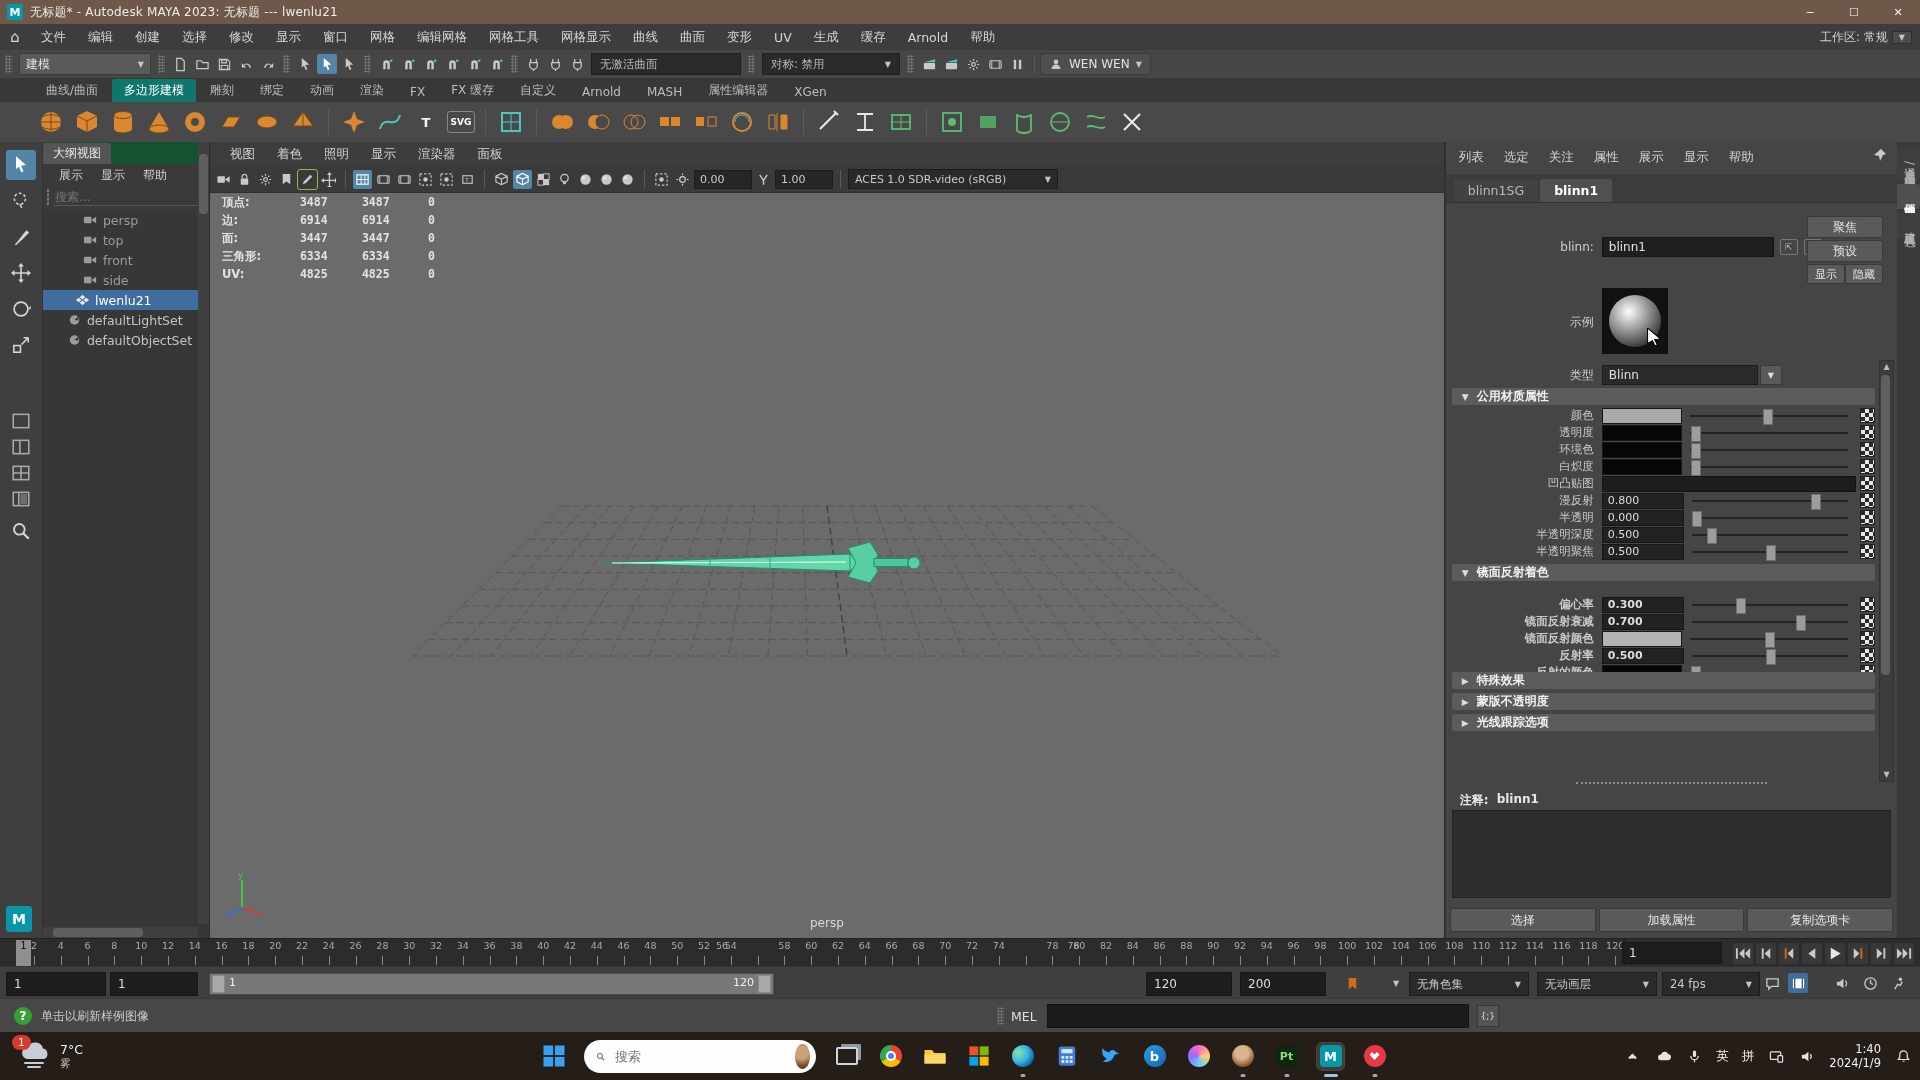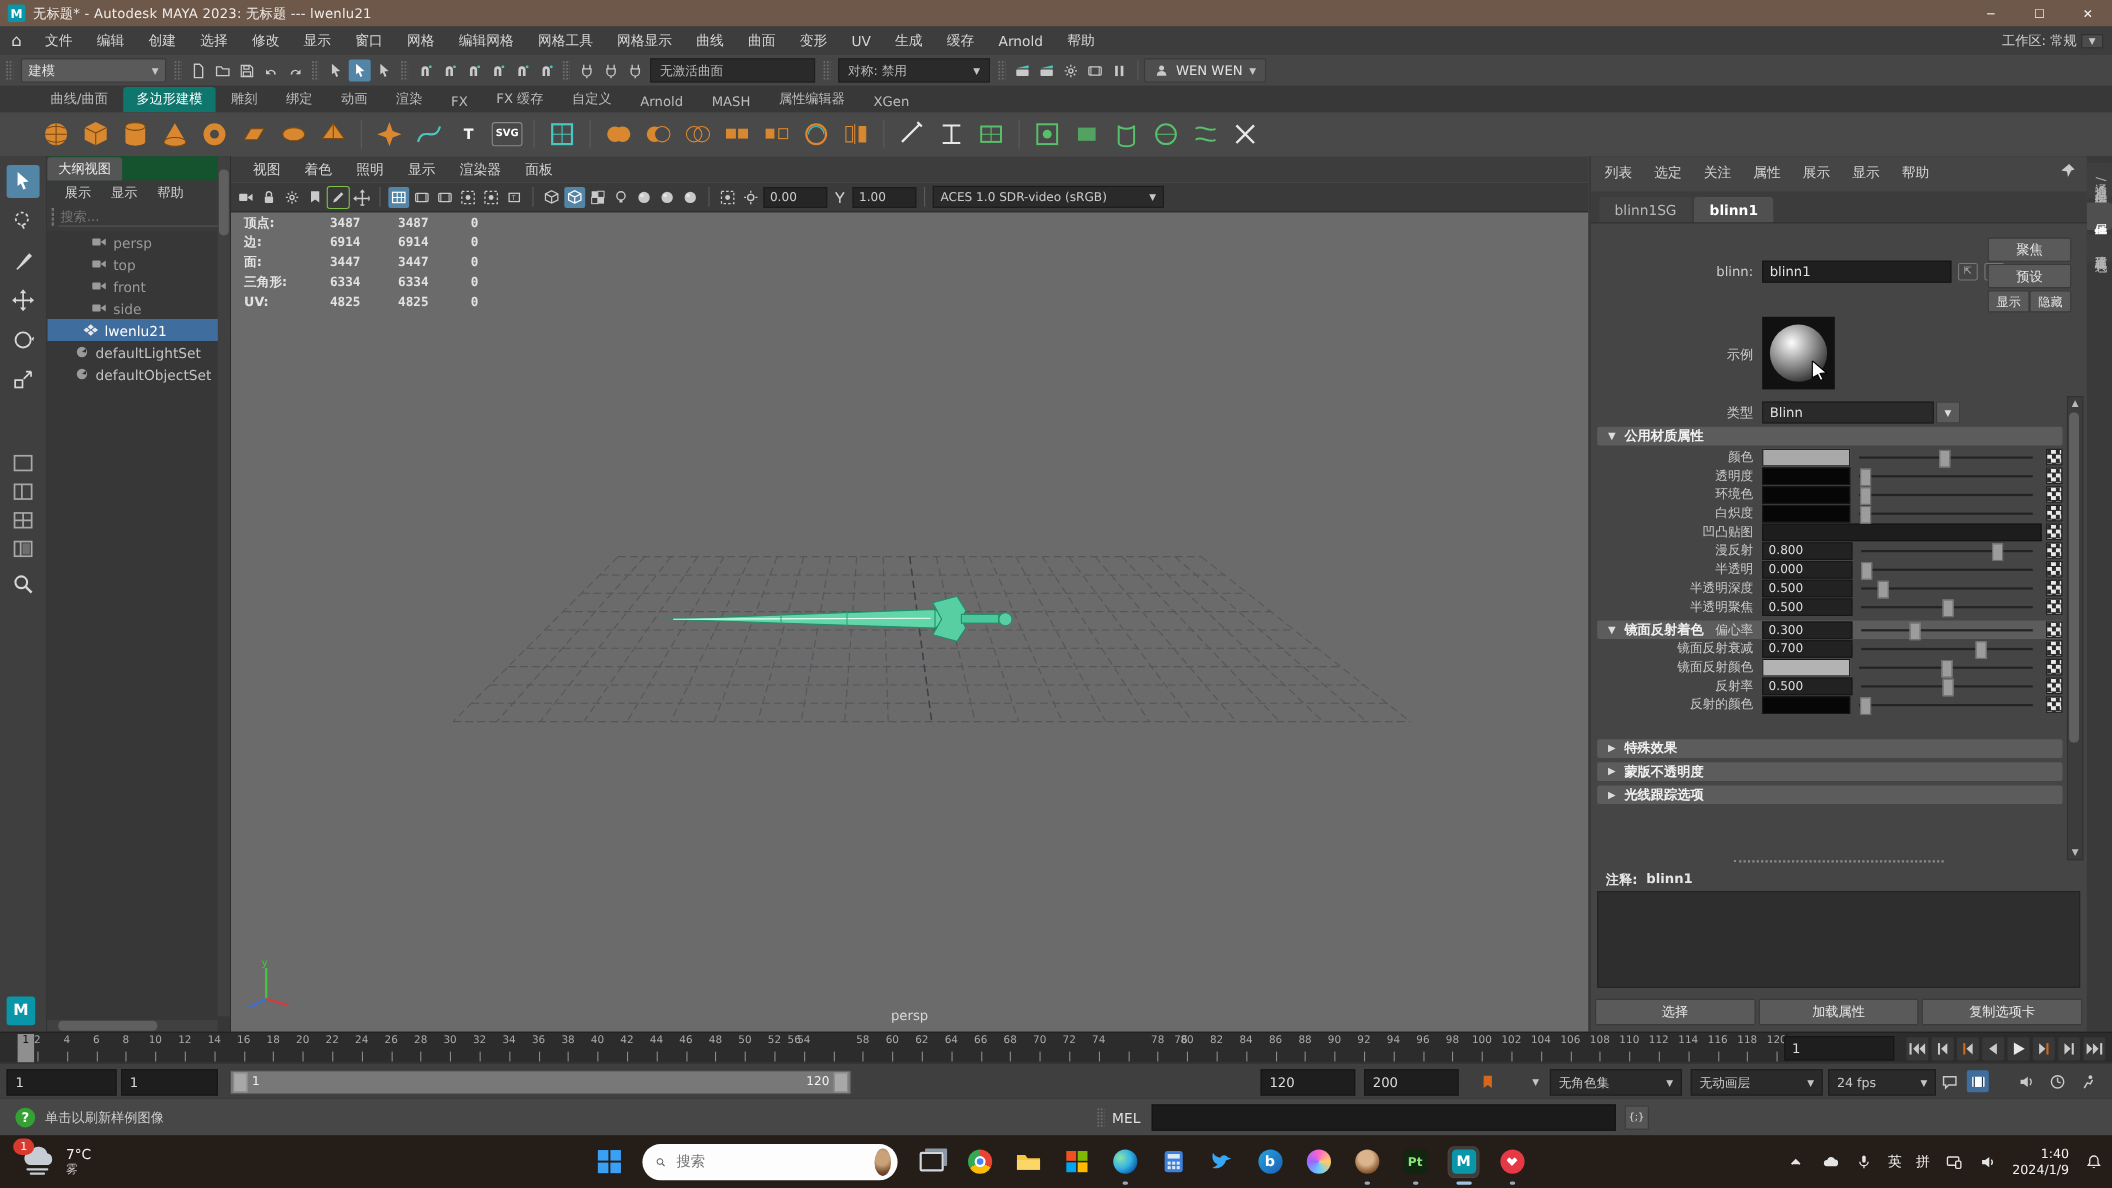--- a/index.html
+++ b/index.html
@@ -1096,21 +1096,21 @@
               <div class="track"></div>
               <div class="thumb" style="left: calc(50% - 4px);"></div>
             </div>
             <div class="checker"></div>
           </div>
         </div>
         <div class="ae-section-hdr" style="top: 422px;">
           <span class="tri">▼</span>
           <span>镜面反射着色</span>
         </div>
-        <div class="ae-rows" style="top: 422px;">
+        <div class="ae-rows" style="top: 454px; font-weight: bold;">
           <div class="arow">
             <div class="lbl">偏心率</div>
             <div class="val">0.300</div>
             <div class="slider">
               <div class="track"></div>
               <div class="thumb" style="left: calc(31% - 4px);"></div>
             </div>
             <div class="checker"></div>
           </div>
           <div class="arow">

